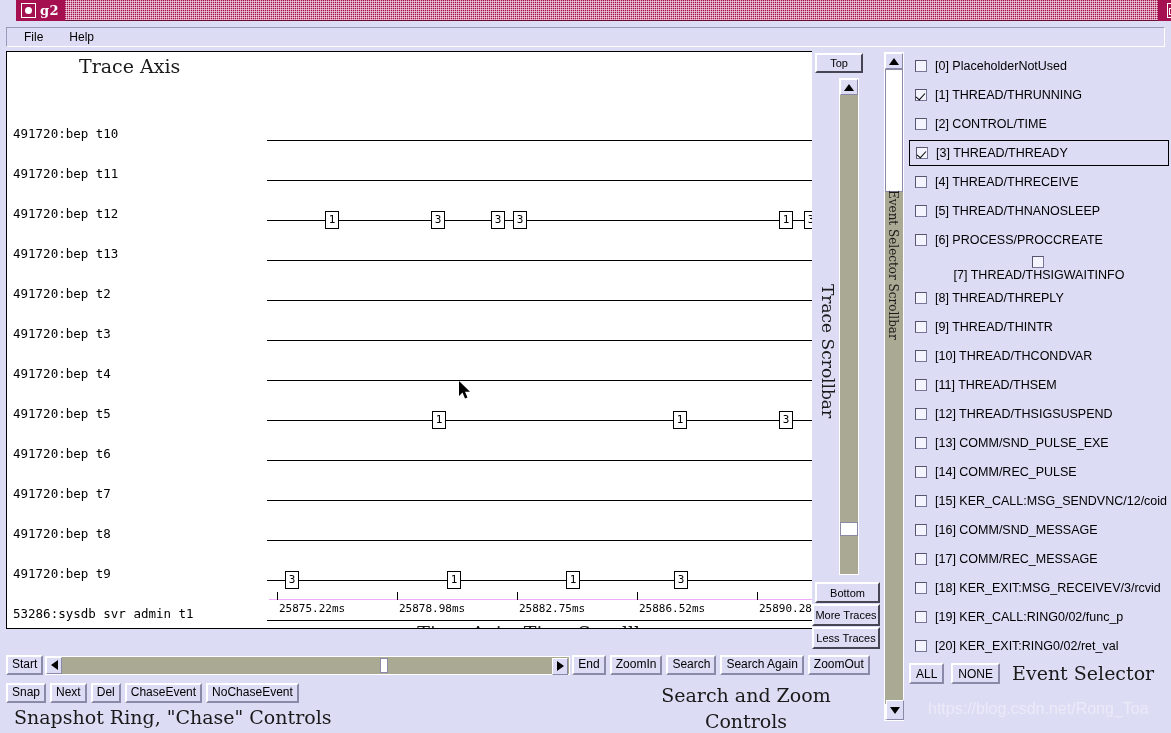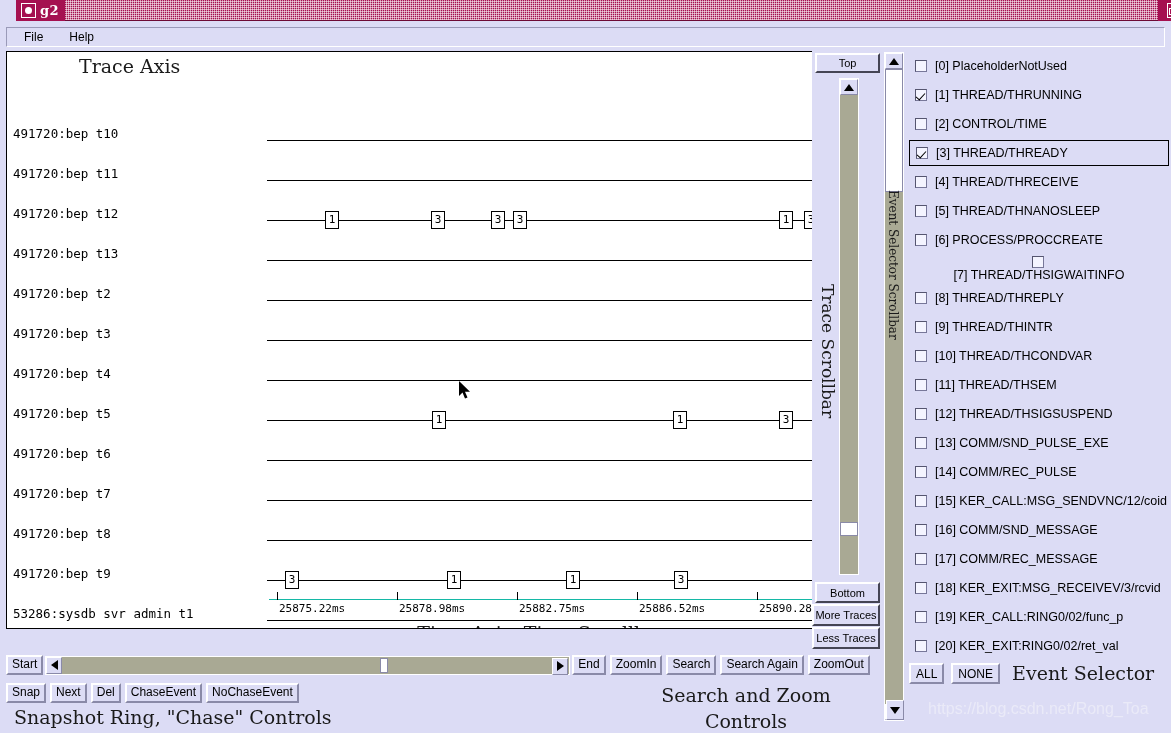--- a/index.html
+++ b/index.html
@@ -123,21 +123,21 @@
     top: 5px;
     font-family: "DejaVu Sans Mono", monospace;
     font-size: 11px; line-height: 15px;
     text-align: center; color: #000;
     box-sizing: border-box;
   }
 
   
   #time-axis {
     position: absolute; left: 262px; top: 547px;
-    width: 547px; height: 1px; background: #14b8a6;
+    width: 547px; height: 1px; background: #f0abfc;
   }
   .tick {
     position: absolute; top: -7px; width: 1px; height: 8px; background: #000;
   }
   .tick-label {
     position: absolute; top: 3px;
     font-family: "DejaVu Sans Mono", monospace;
     font-size: 11px; color: #000; white-space: nowrap;
   }
   #time-axis-title {
@@ -158,21 +158,21 @@
     border: 2px outset #e8e8ff;
     border-top-color: #ffffff; border-left-color: #ffffff;
     border-right-color: #8a8aa8; border-bottom-color: #8a8aa8;
     font-family: "Liberation Sans", sans-serif;
     font-size: 11px; color: #000;
     text-align: center;
     cursor: default;
     box-sizing: border-box;
     white-space: nowrap;
   }
-  #btn-top    { position: absolute; left: 3px; top: 2px;   width: 65px; height: 20px; line-height: 17px; }
+  #btn-top    { position: absolute; left: 3px; top: 2px;   width: 48px; height: 20px; line-height: 17px; }
   #btn-bottom { position: absolute; left: 3px; top: 531px; width: 65px; height: 21px; line-height: 18px; }
   #btn-more   { position: absolute; left: 0px; top: 553px; width: 68px; height: 22px; line-height: 19px; }
   #btn-less   { position: absolute; left: 0px; top: 576px; width: 68px; height: 22px; line-height: 19px; }
 
   #trace-scrollbar {
     position: absolute; left: 27px; top: 27px;
     width: 20px; height: 497px;
     background: #a9a994;
     border: 1px solid #ffffff;
     box-sizing: border-box;

